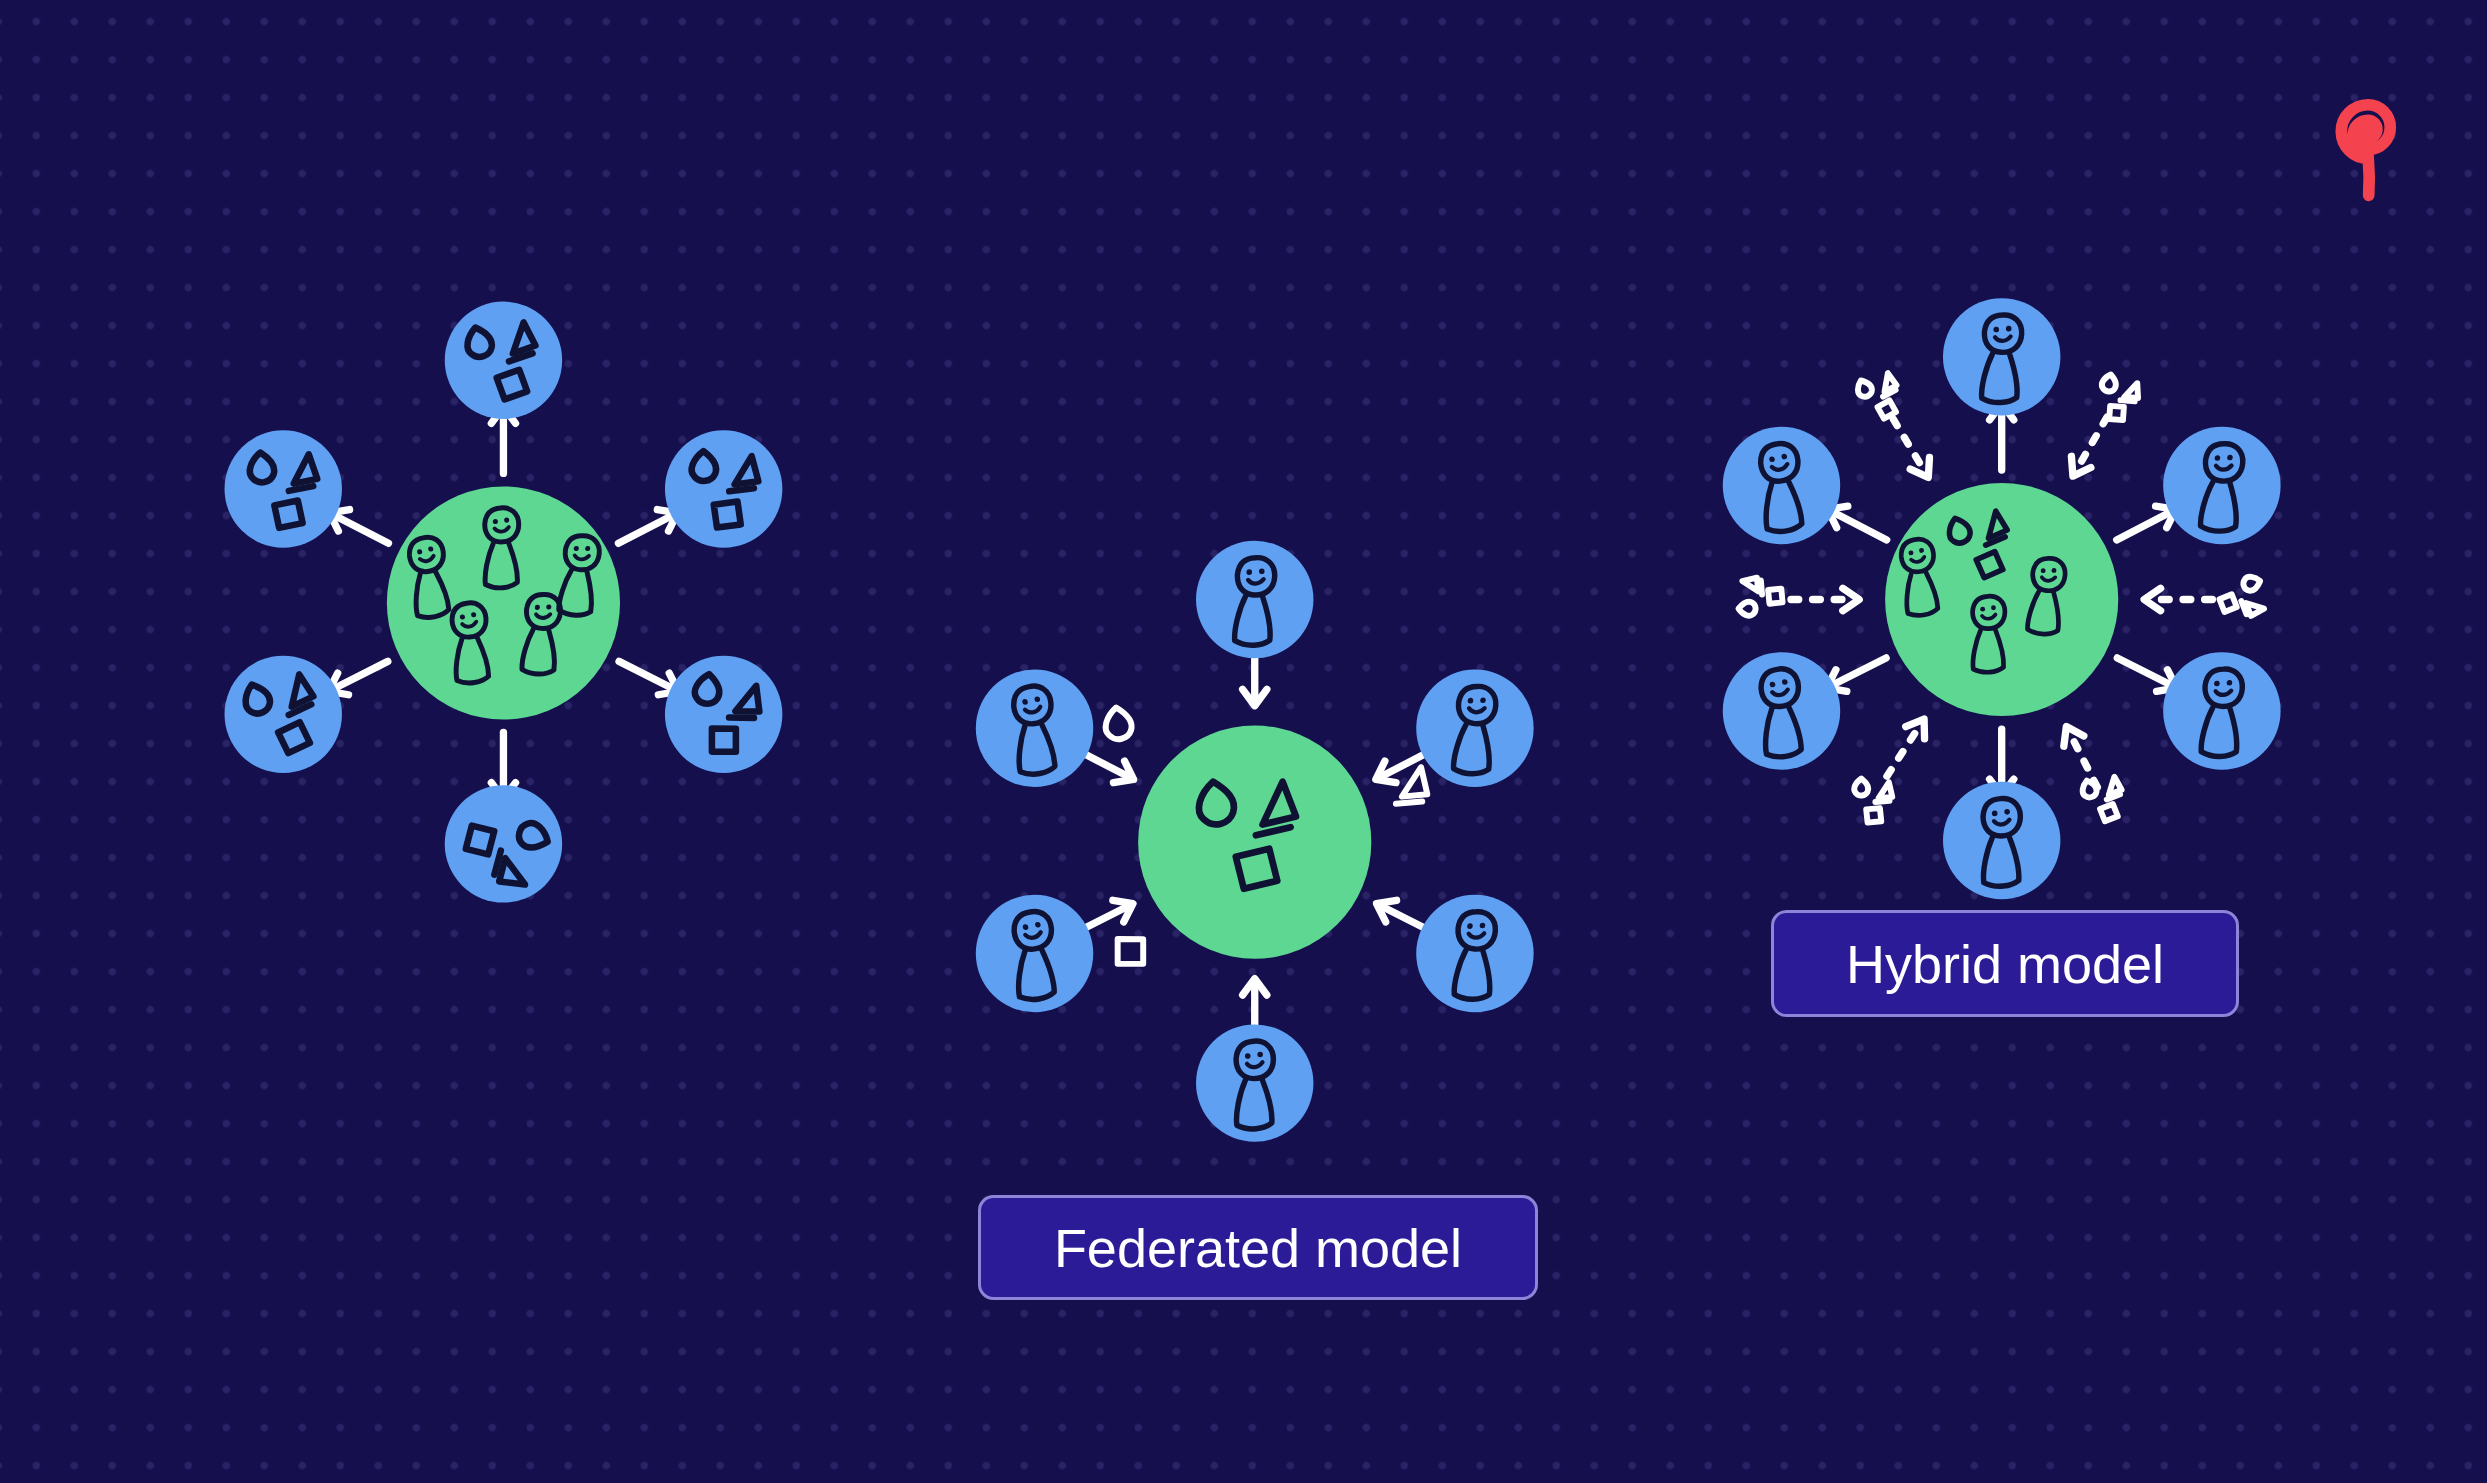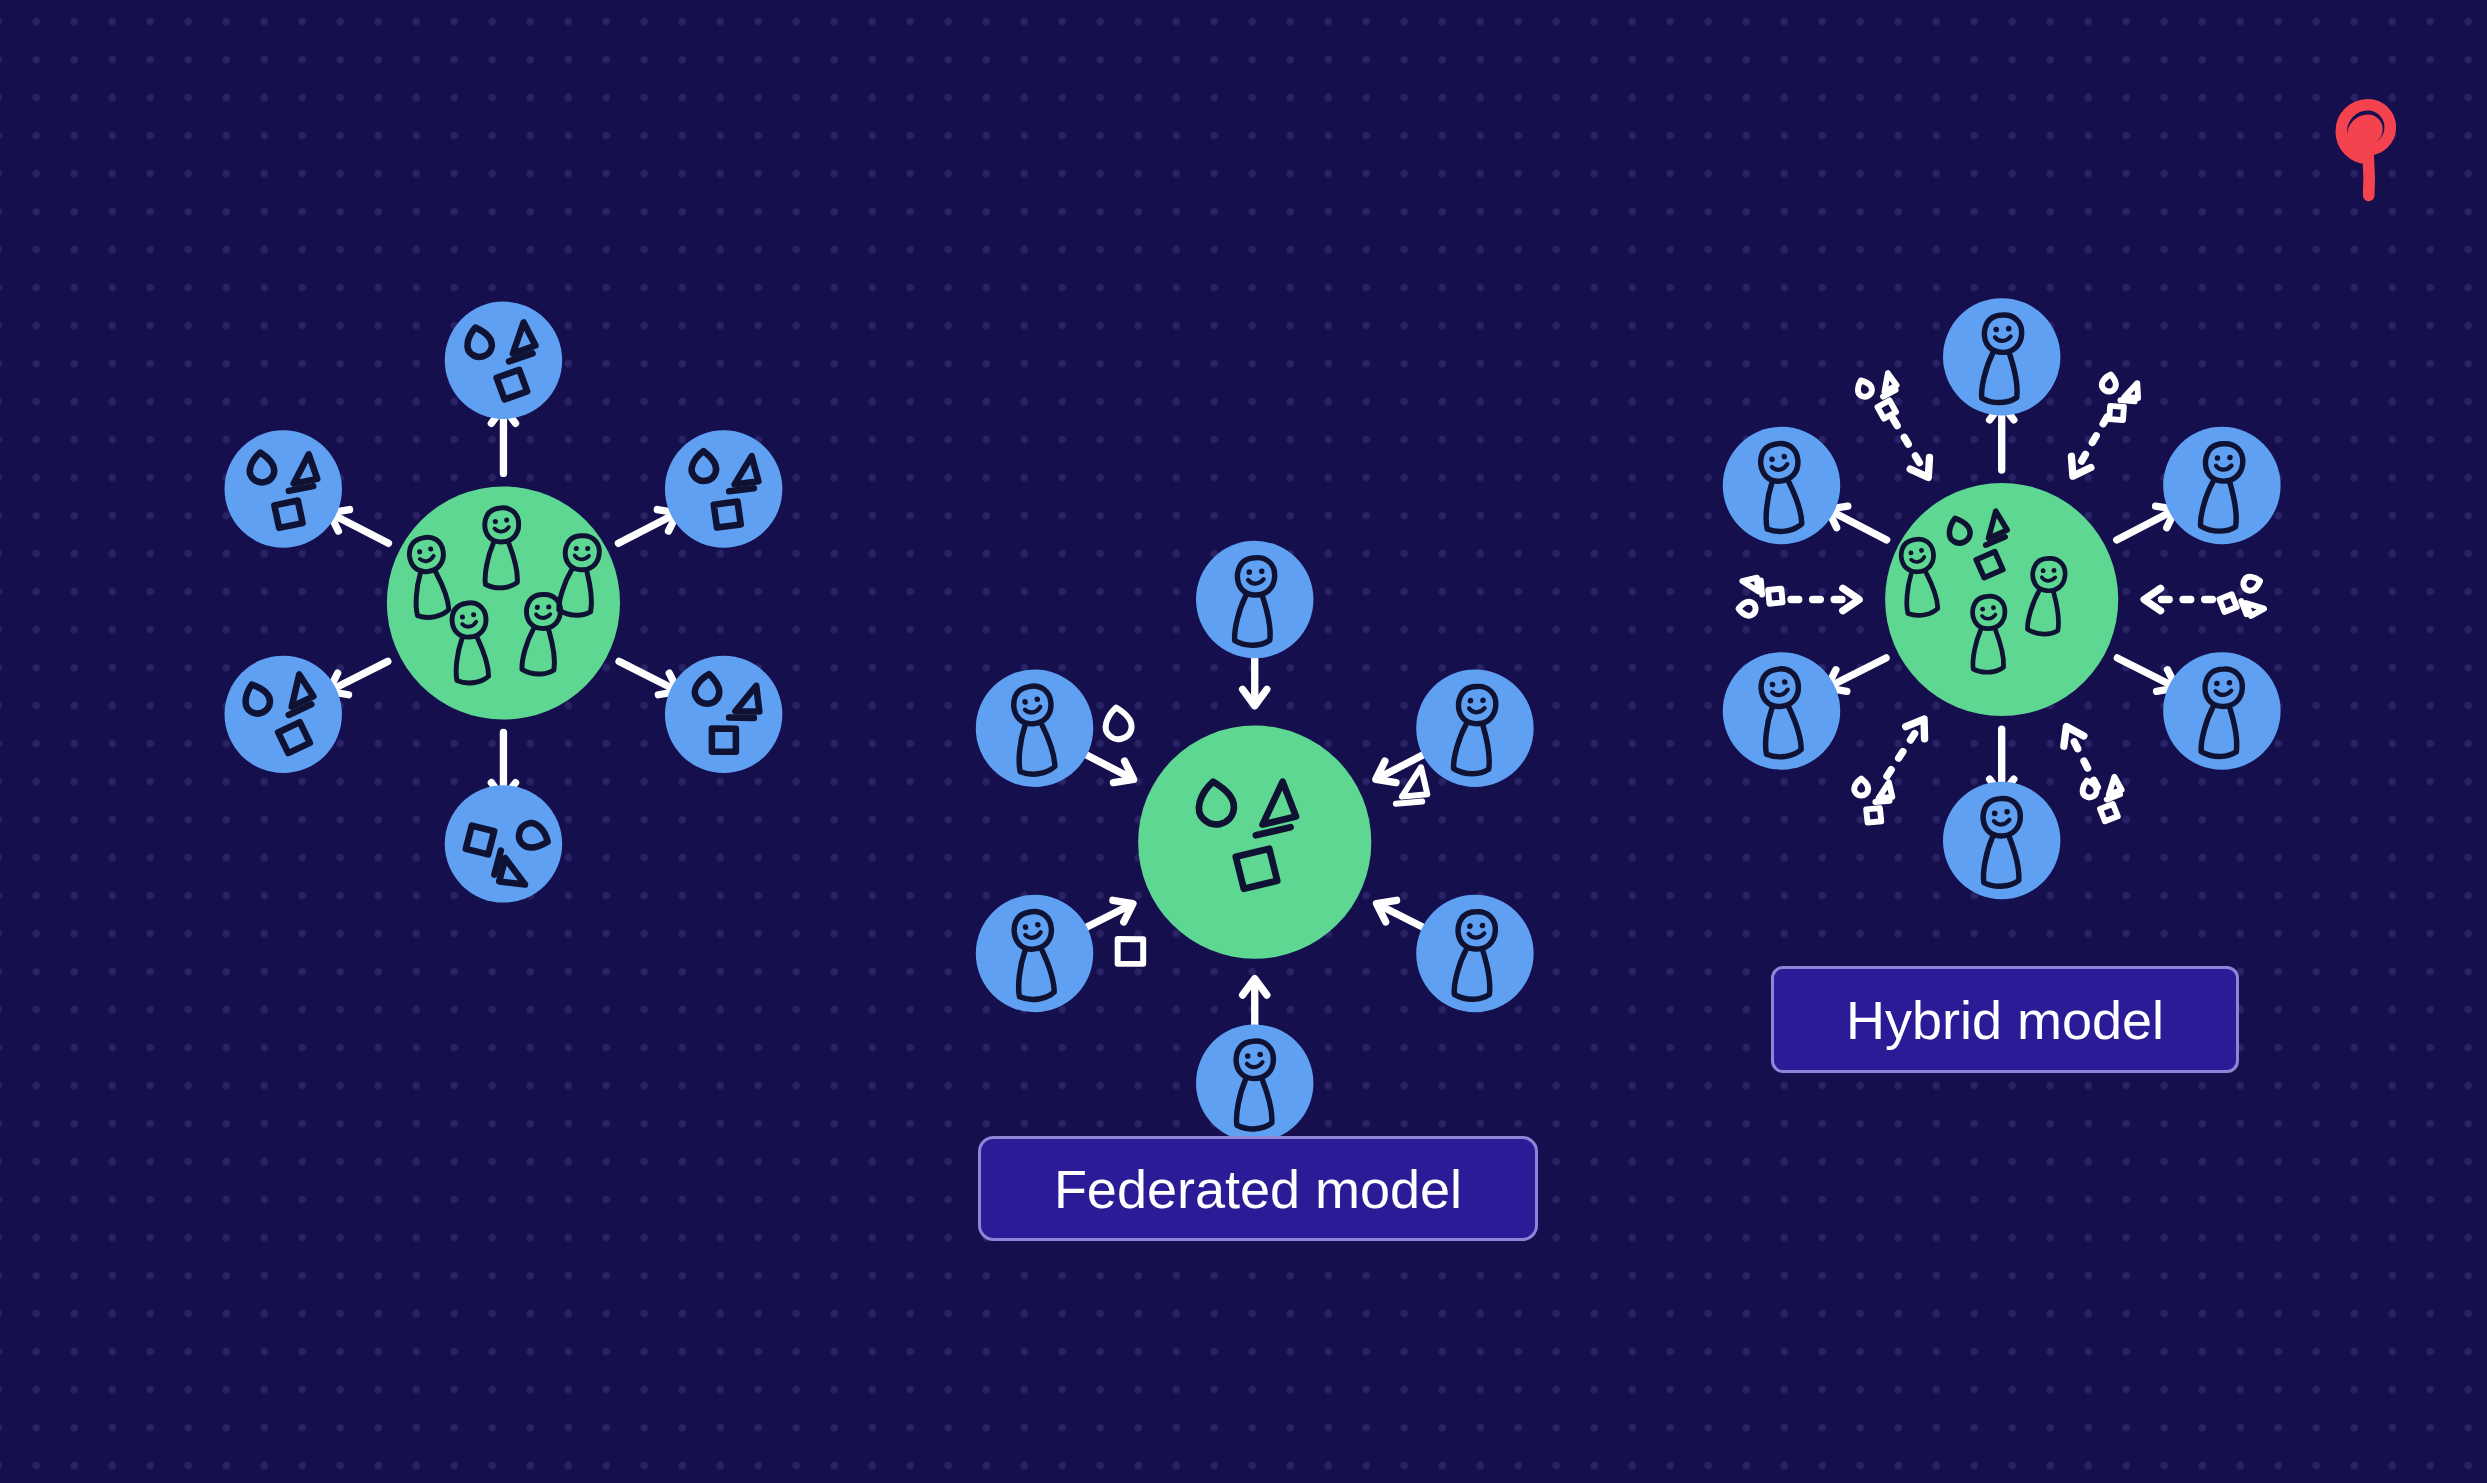--- a/index.html
+++ b/index.html
@@ -16,22 +16,22 @@
   svg.canvas{position:absolute;left:0;top:0;}
   .ink{stroke:var(--ink);}
   .white{stroke:var(--arrow-white);}
   circle.blue{fill:var(--node-blue);}
   circle.green{fill:var(--node-green);}
   .logo-path{stroke:var(--logo-red);fill:none;stroke-width:13.5;stroke-linecap:round;}
   .model-label{position:absolute;display:flex;align-items:center;justify-content:center;
     background:var(--label-bg);border:3px solid var(--label-border);border-radius:15.5px;
     color:var(--label-text);font-size:54px;font-weight:500;letter-spacing:0;white-space:nowrap;}
   .label-centralized{left:209px;top:1004px;width:593px;height:99px;}
-  .label-federated{left:978px;top:1136px;width:554px;height:99px;text-align:right;}
-  .label-hybrid{left:1771px;top:966px;width:462px;height:101px;border-radius:12px;}
+  .label-federated{left:978px;top:1195px;width:554px;height:99px;text-align:right;}
+  .label-hybrid{left:1771px;top:910px;width:462px;height:101px;}
 </style>
 </head>
 <body>
 
 <div class="page">
   <div class="dot-grid"></div>
 
   <svg class="canvas" width="2487" height="1484" viewBox="0 0 2880 1718">
     <defs>
       <g id="drop">

